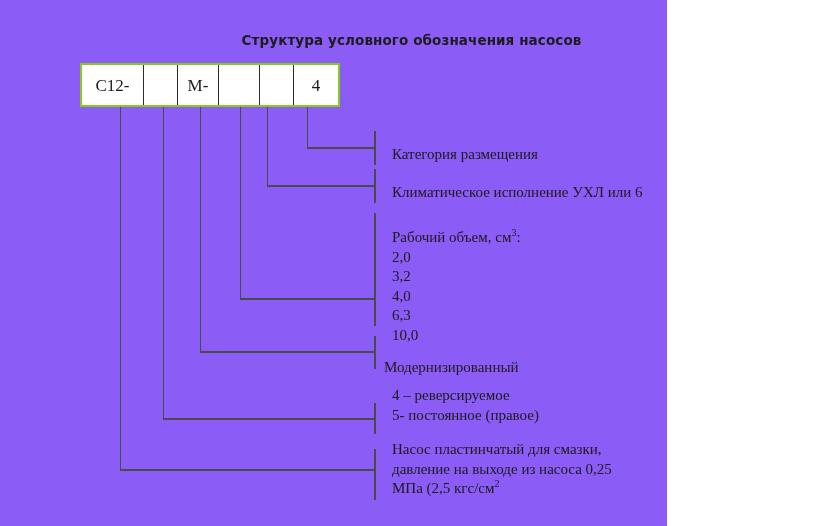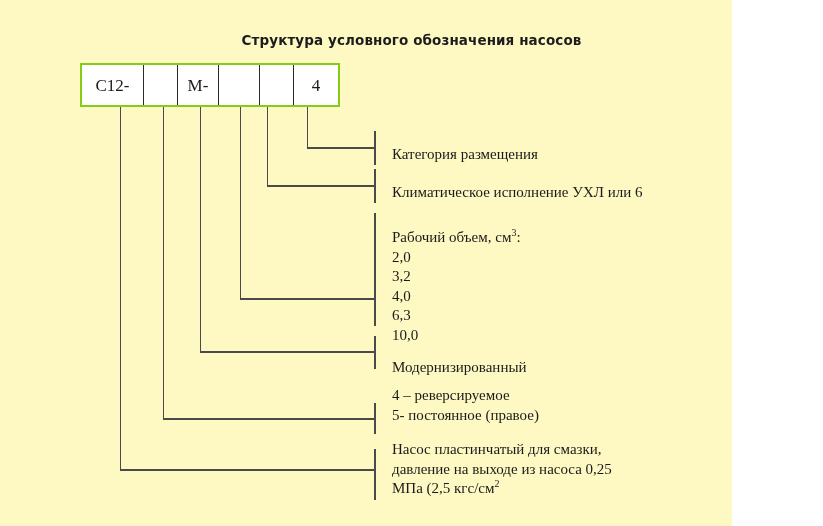--- a/index.html
+++ b/index.html
@@ -2,23 +2,23 @@
 <html><head>
 <meta charset="utf-8">
 <style>
   html, body {
     margin: 0;
     padding: 0;
     background: #ffffff;
   }
   #page {
     position: relative;
-    width: 732px;
+    width: 667px;
     height: 526px;
-    background: #fef9c3;
+    background: #8b5cf6;
     overflow: hidden;
     font-family: "Liberation Serif", "DejaVu Serif", serif;
     color: #1a1a1a;
   }
 
   
   #diagram-title {
     position: absolute;
     left: 0;
     top: 32px;
@@ -125,21 +125,21 @@
 
   <div class="label-block" style="left:392px; top:213px;">
     <span class="label-line"><span>Рабочий объем, см</span><span class="sup">3</span><span>:</span></span>
     <span class="label-line">2,0</span>
     <span class="label-line">3,2</span>
     <span class="label-line">4,0</span>
     <span class="label-line">6,3</span>
     <span class="label-line">10,0</span>
   </div>
 
-  <div class="label-block" style="left:392px; top:343px;">
+  <div class="label-block" style="left:384px; top:343px;">
     <span class="label-line">Модернизированный</span>
   </div>
 
   <div class="label-block" style="left:392px; top:371px;">
     <span class="label-line">4 – реверсируемое</span>
     <span class="label-line">5- постоянное (правое)</span>
   </div>
 
   <div class="label-block" style="left:392px; top:425px;">
     <span class="label-line">Насос пластинчатый для смазки,</span>

